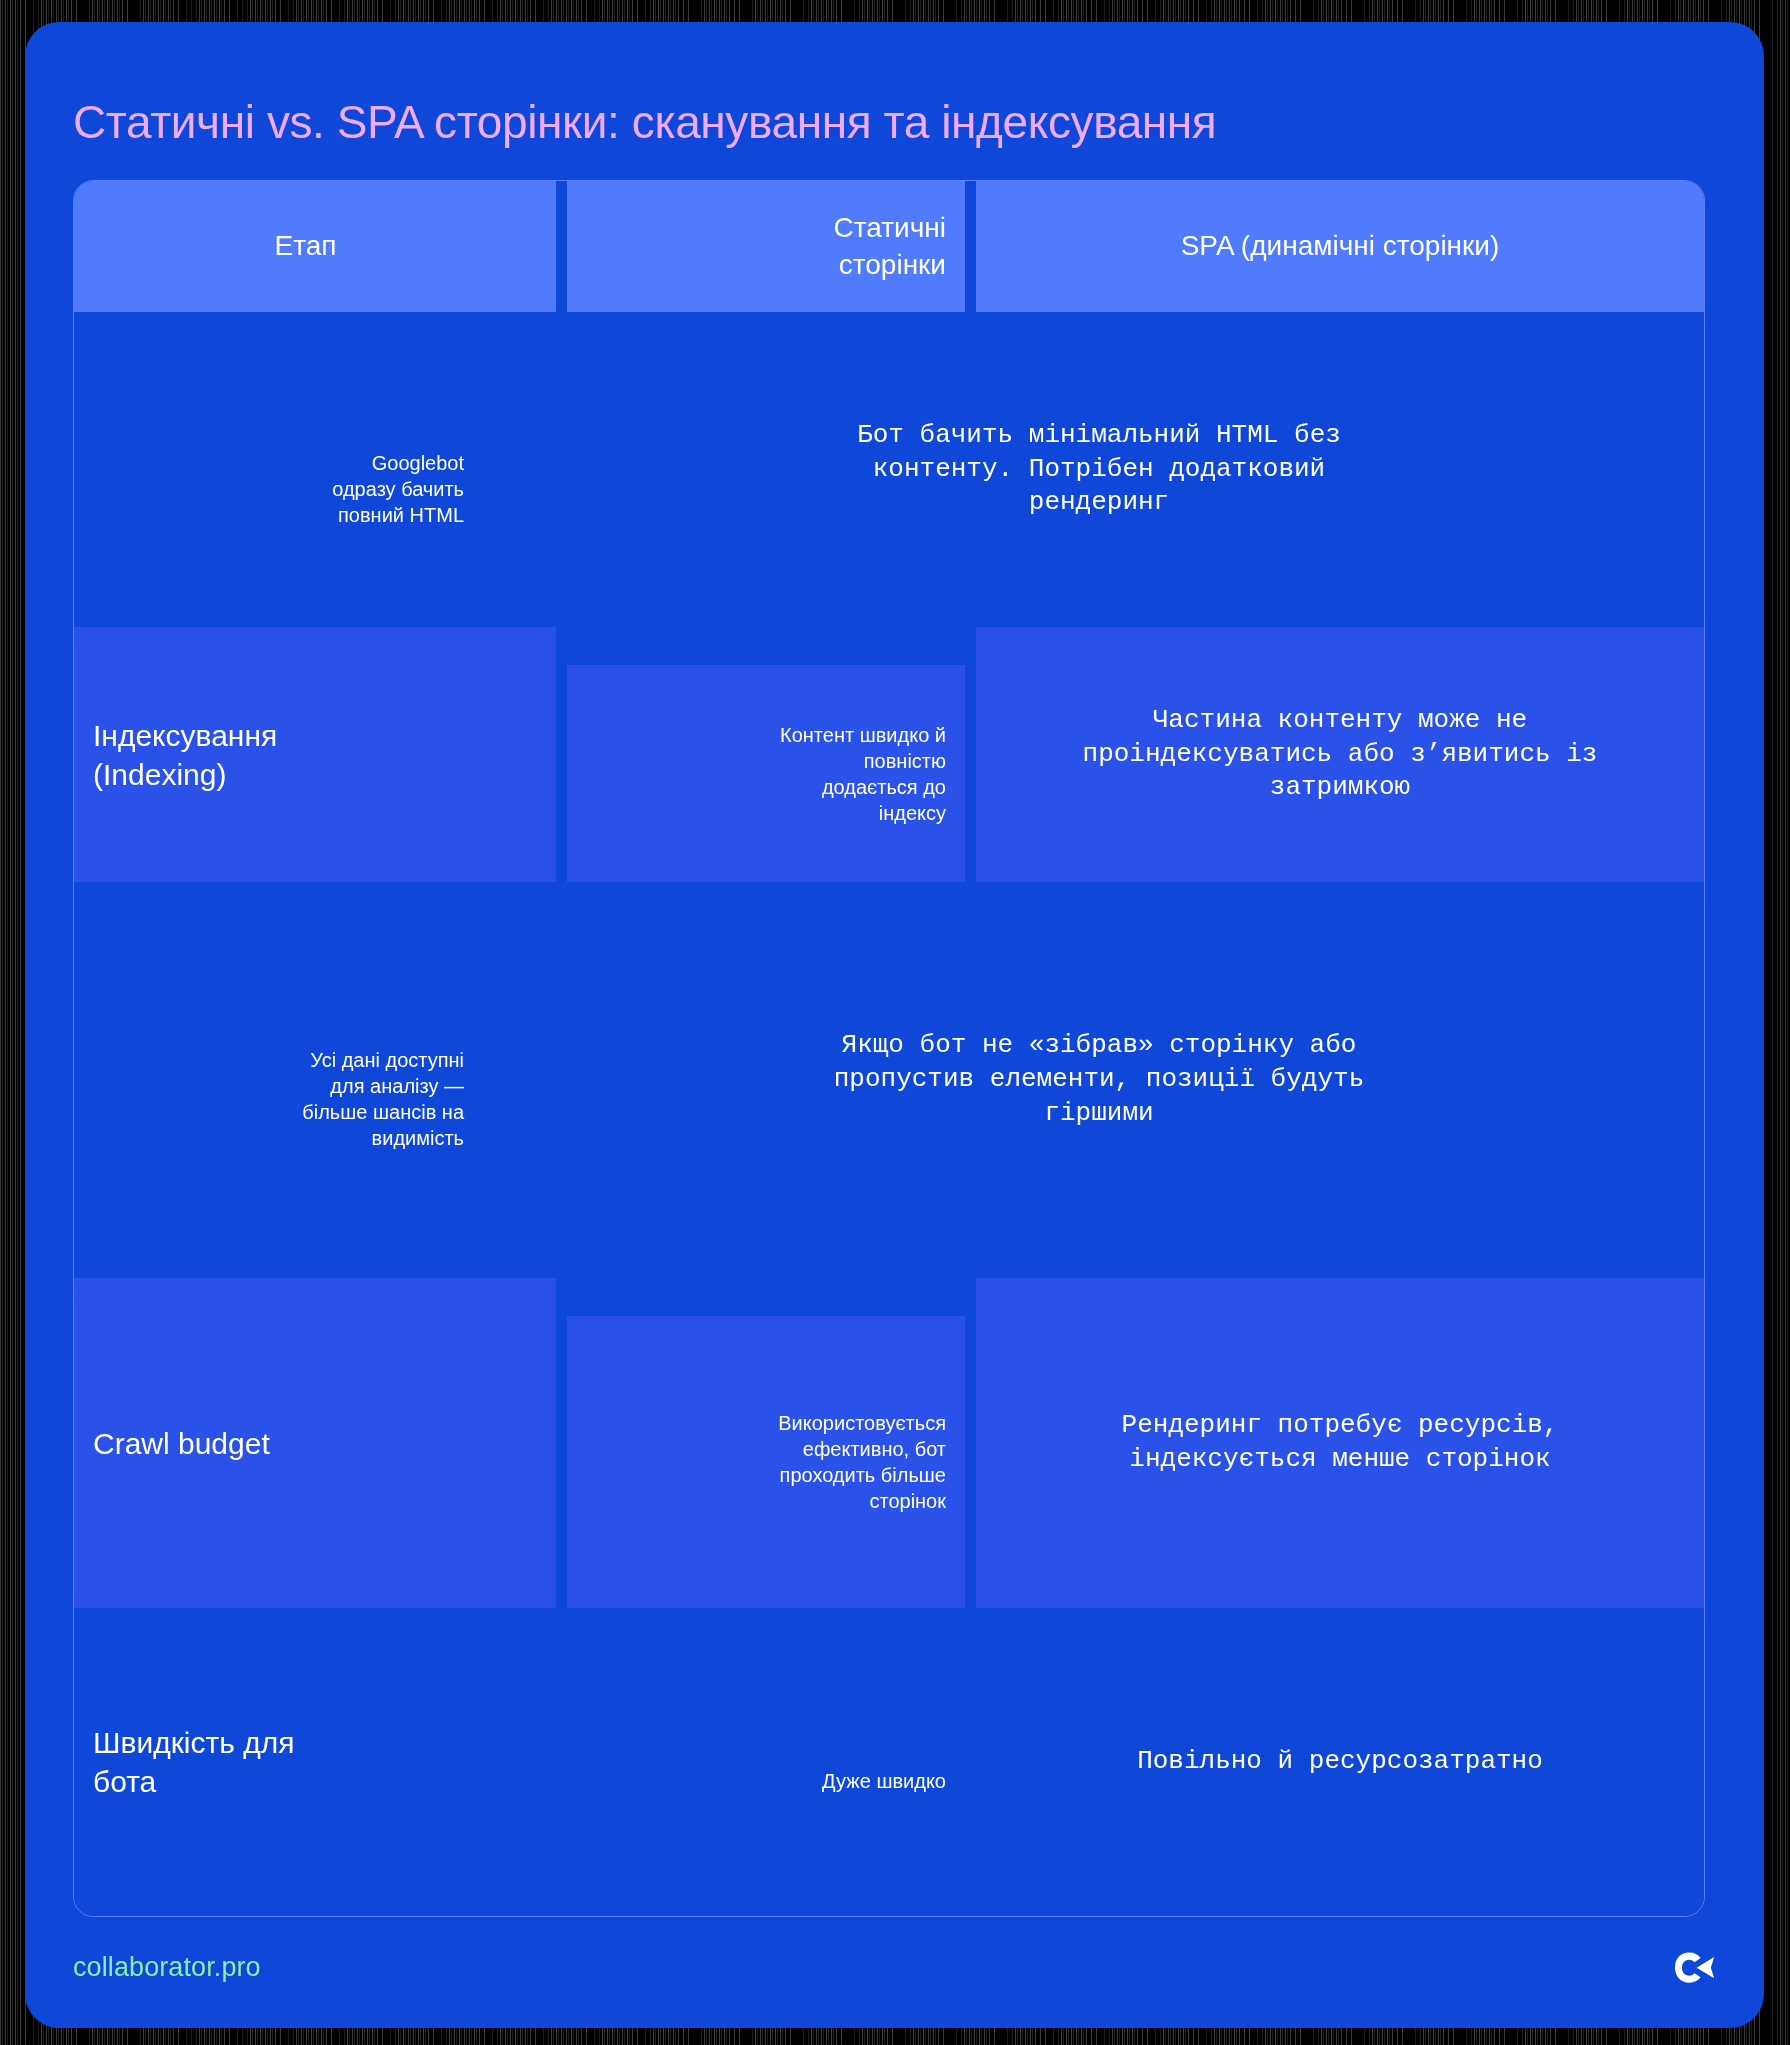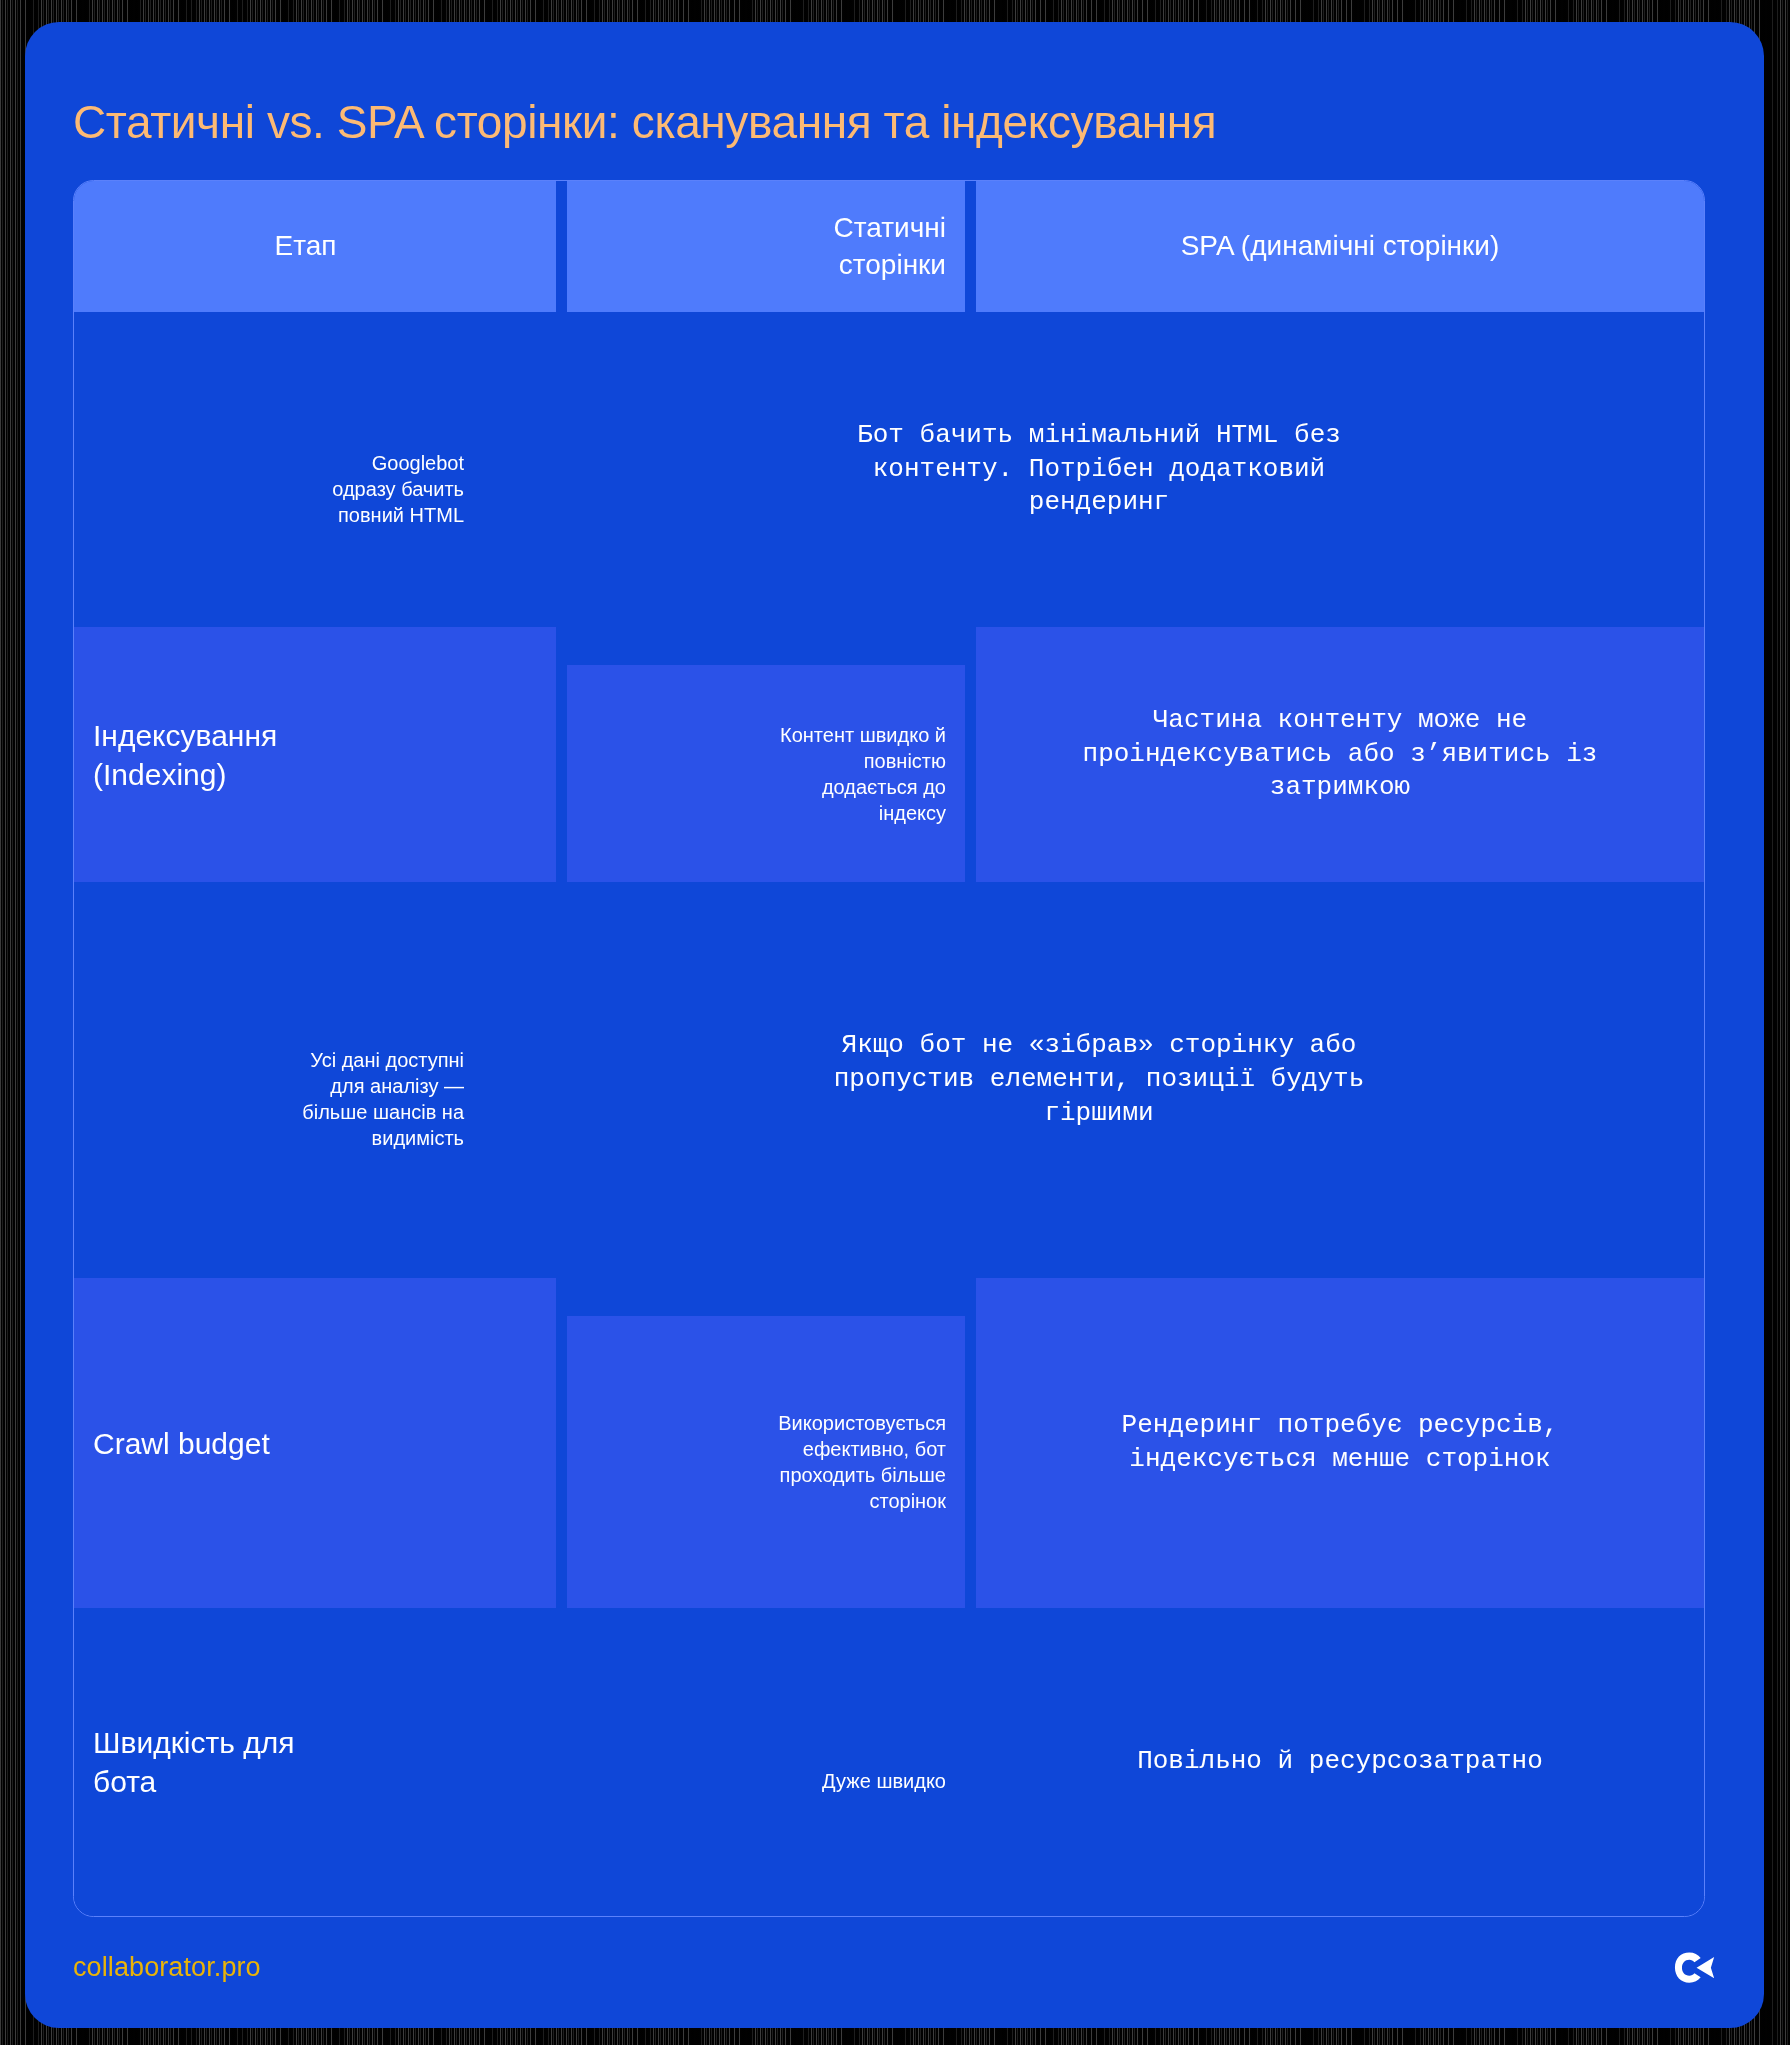--- a/index.html
+++ b/index.html
@@ -39,21 +39,21 @@
     padding: 0;
     overflow: hidden;
   }
 
   
   #page-title {
     position: absolute;
     left: 48px;
     top: 43px;
     right: 44px;
-    color: #fdba74;
+    color: #f0abfc;
     font-size: 46px;
     font-weight: 400;
     letter-spacing: -0.4px;
     line-height: 1.15;
     white-space: nowrap;
   }
 
   
   #comparison-table {
     position: absolute;
@@ -125,21 +125,21 @@
     position: absolute;
     left: 48px;
     right: 48px;
     bottom: 35px;
     height: 51px;
     display: flex;
     align-items: center;
     justify-content: space-between;
   }
   #footer-site {
-    color: #eab308;
+    color: #86efac;
     font-size: 27px;
     letter-spacing: 0.1px;
   }
   #brand-logo { width: 44px; height: 34px; display: block; }
 </style>
 </head>
 <body>
 
 <div id="frame">
   <div id="card">

